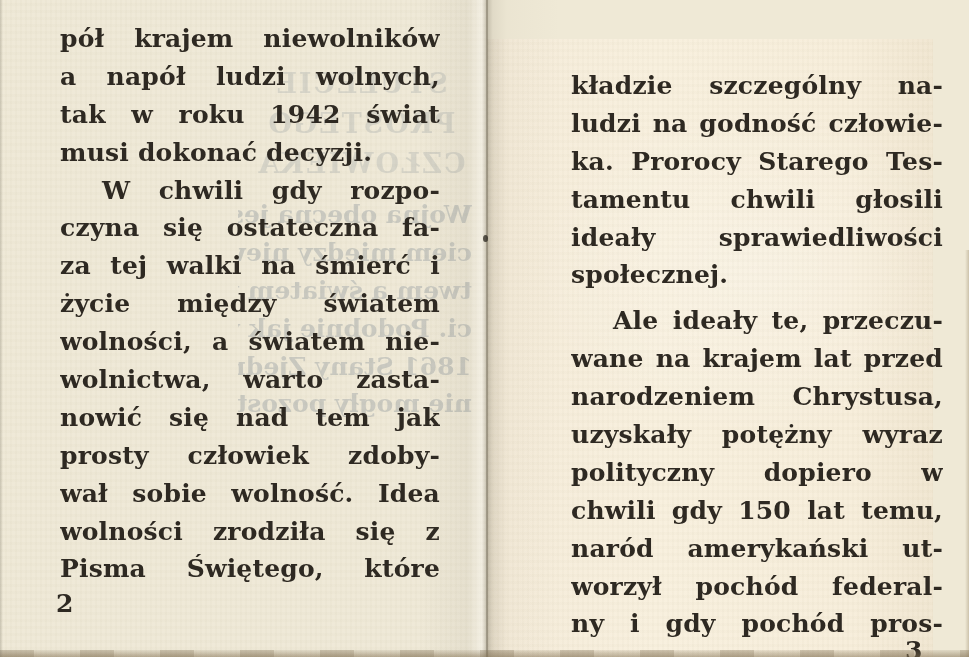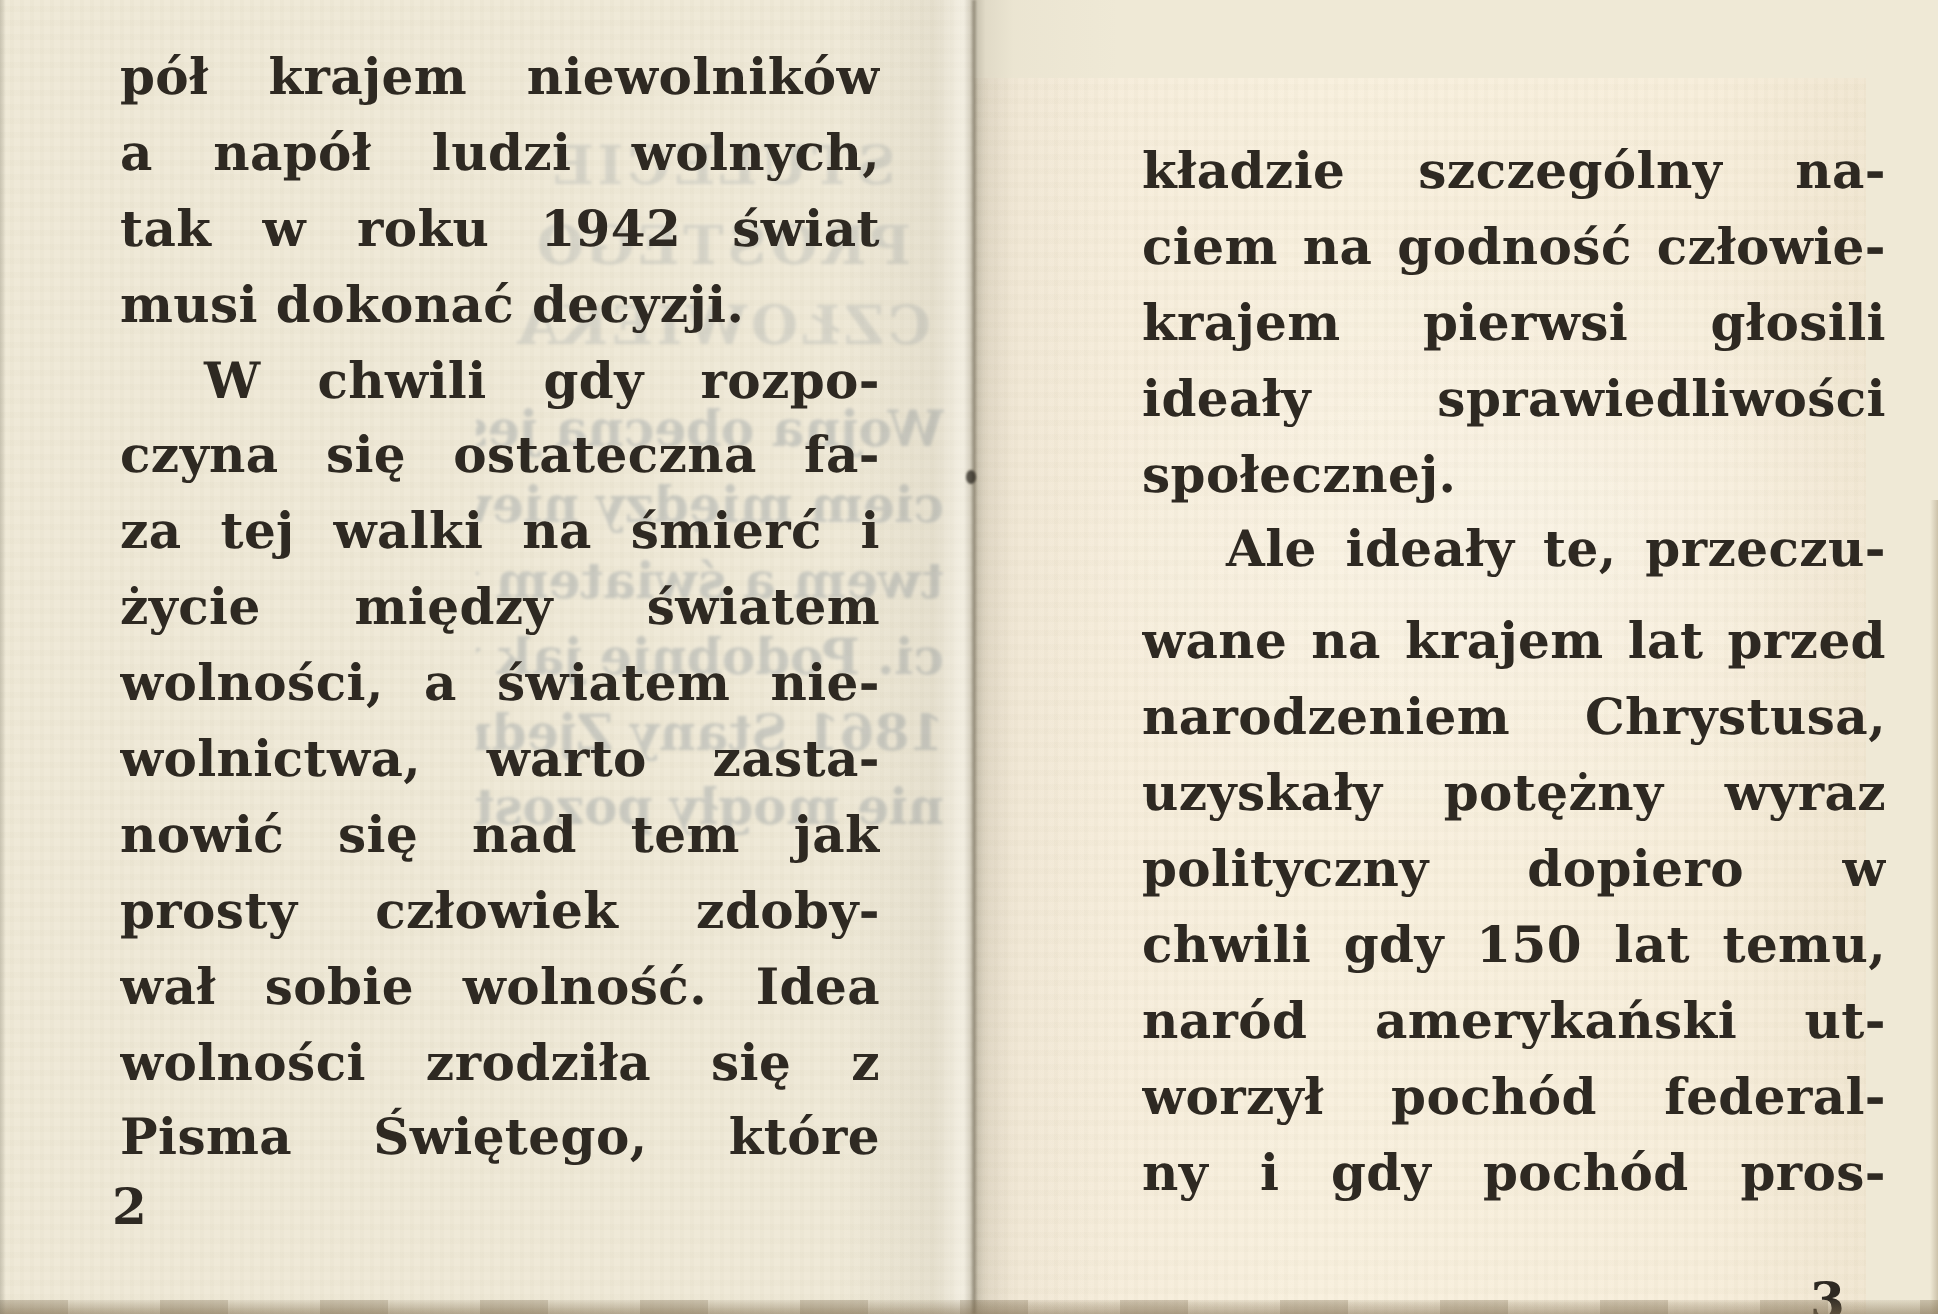--- a/index.html
+++ b/index.html
@@ -131,22 +131,23 @@
         <div class="line j">wolności zrodziła się z</div>
         <div class="line j">Pisma Świętego, które</div>
       </div>
     <div class="pagenum pn-left">2</div>
   </div>
 
   <div class="page page-right">
 
     <div class="textblock tb-right" id="right-lines">
         <div class="line j">kładzie szczególny na-</div>
-        <div class="line j">ciem na godność człowie-</div>
-        <div class="line j">krajem pierwsi głosili</div>
+        <div class="line j">ludzi na godność człowie-</div>
+        <div class="line j">ka. Prorocy Starego Tes-</div>
+        <div class="line j">tamentu chwili głosili</div>
         <div class="line j">ideały sprawiedliwości</div>
         <div class="line">społecznej.</div>
         <div class="line j ind">Ale ideały te, przeczu-</div>
         <div class="line j">wane na krajem lat przed</div>
         <div class="line j">narodzeniem Chrystusa,</div>
         <div class="line j">uzyskały potężny wyraz</div>
         <div class="line j">polityczny dopiero w</div>
         <div class="line j">chwili gdy 150 lat temu,</div>
         <div class="line j">naród amerykański ut-</div>
         <div class="line j">worzył pochód federal-</div>

